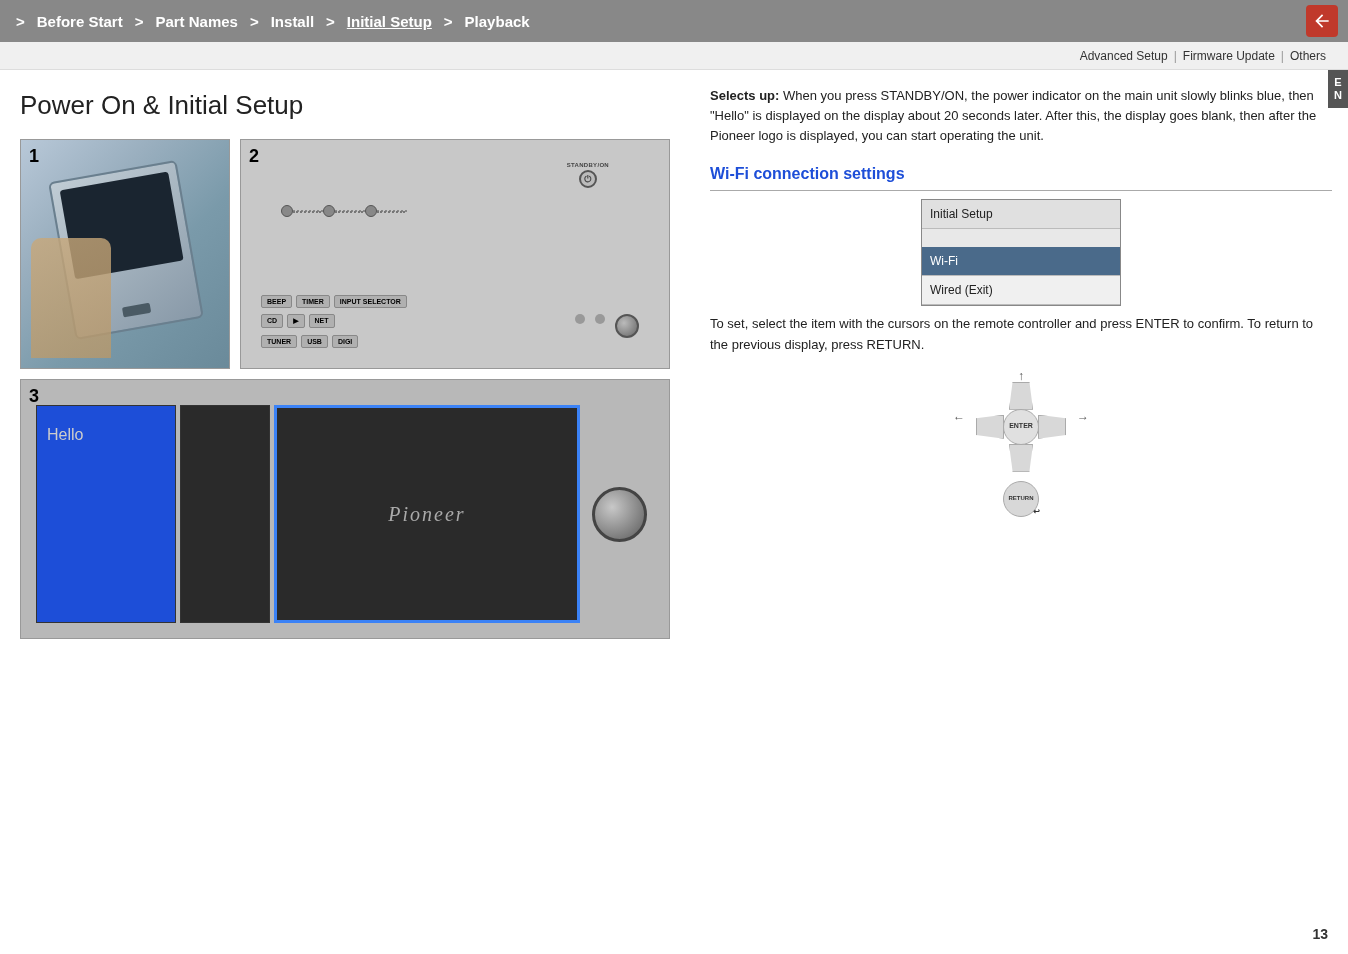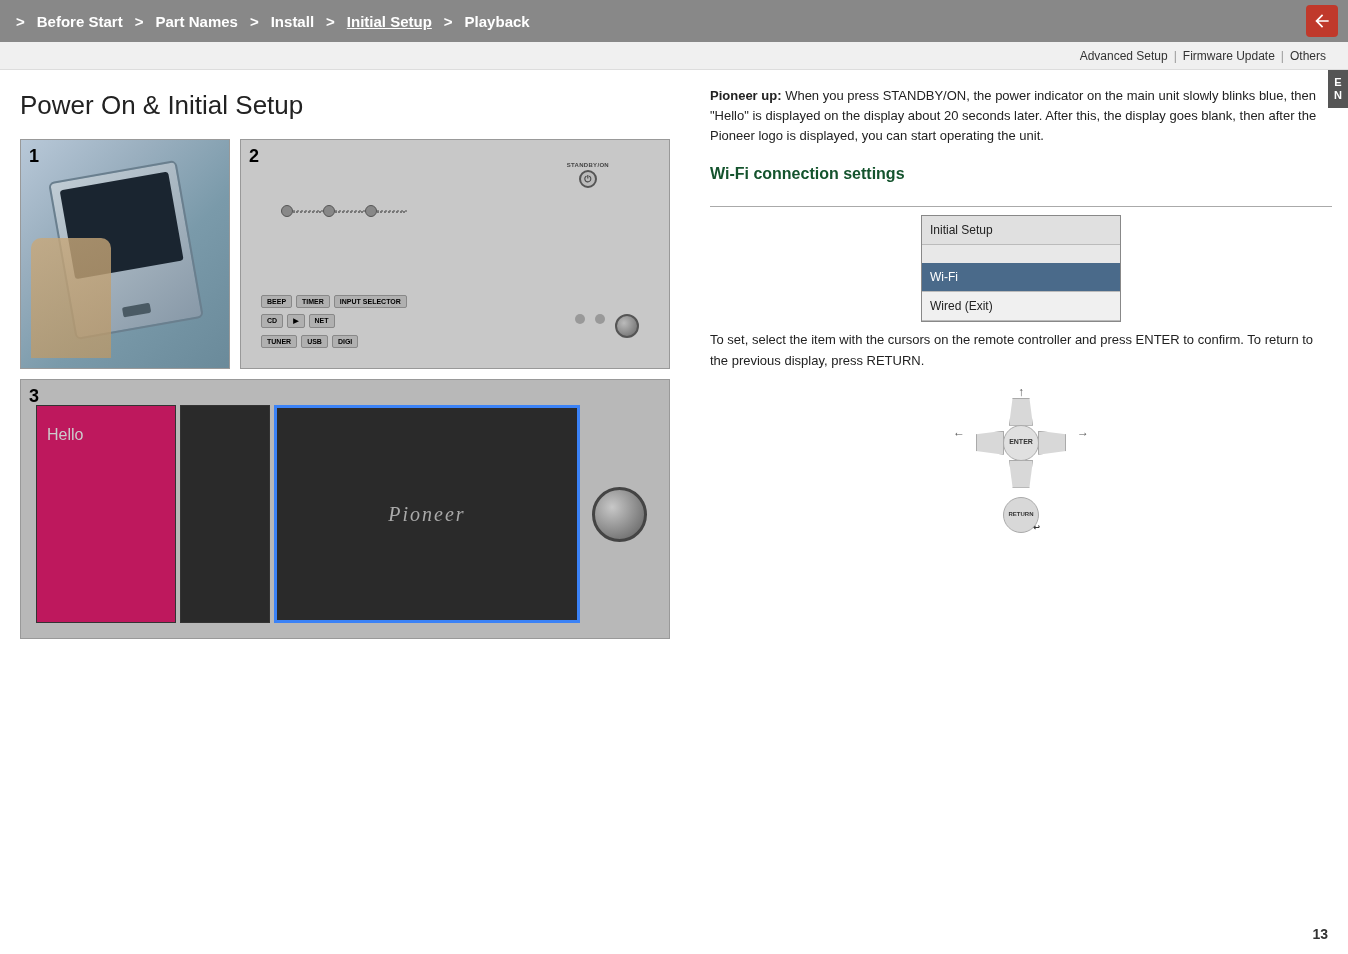--- a/index.html
+++ b/index.html
@@ -176,24 +176,24 @@
       font-size: 13px;
       line-height: 1.55;
     }
     .section-intro strong {
       font-weight: bold;
     }
 
     .section-heading {
       font-size: 16px;
       font-weight: bold;
-      color: #14532d;
+      color: #1d4ed8;
       margin: 14px 0 8px 0;
       border-bottom: 1px solid #aaa;
-      padding-bottom: 20px;
+      padding-bottom: 4px;
     }
 
     .section-body {
       font-size: 13px;
       line-height: 1.55;
       margin-bottom: 12px;
     }
 
     
     .menu-box {
@@ -352,21 +352,21 @@
       </div>
     </div>
 
     <div class="img-row">
       <div class="img-box" id="box3">
         <span class="box-num">3</span>
 
         <div style="position:absolute;top:0;left:0;right:0;bottom:0;background:#b8b8b8;padding:25px 15px 15px;">
           <div style="display:flex;height:100%;gap:4px;align-items:stretch;">
 
-            <div style="flex:0 0 140px;background:#be185d;border:1px solid #333;">
+            <div style="flex:0 0 140px;background:#1d4ed8;border:1px solid #333;">
               <div style="color:#ccc;font-size:16px;padding:20px 10px;">Hello</div>
             </div>
 
             <div style="flex:0 0 90px;background:#2a2a2a;border:1px solid #333;"></div>
 
             <div style="flex:1;background:#2a2a2a;border:3px solid #3b82f6;display:flex;align-items:center;justify-content:center;">
               <span style="color:#aaa;font-size:20px;font-style:italic;font-family:Georgia,serif;letter-spacing:2px;">Pioneer</span>
             </div>
 
             <div style="flex:0 0 70px;display:flex;align-items:center;justify-content:center;">
@@ -375,21 +375,21 @@
           </div>
         </div>
       </div>
     </div>
   </div>
 
   <div id="right-panel">
 
     <div class="section-intro">
       <p>
-        <strong>Pioneer up:</strong>
+        <strong>Selects up:</strong>
         <span> When you press  STANDBY/ON, the power indicator on the main unit slowly blinks blue, then "Hello" is displayed on the display about 20 seconds later. After this, the display goes blank, then after the Pioneer logo is displayed, you can start operating the unit.</span>
       </p>
     </div>
 
     <div class="section-heading">Wi-Fi connection settings</div>
 
 
     <div class="menu-box">
       <div class="menu-row">Initial Setup</div>
       <div style="height:18px;background:#e8e8e8;"></div>

